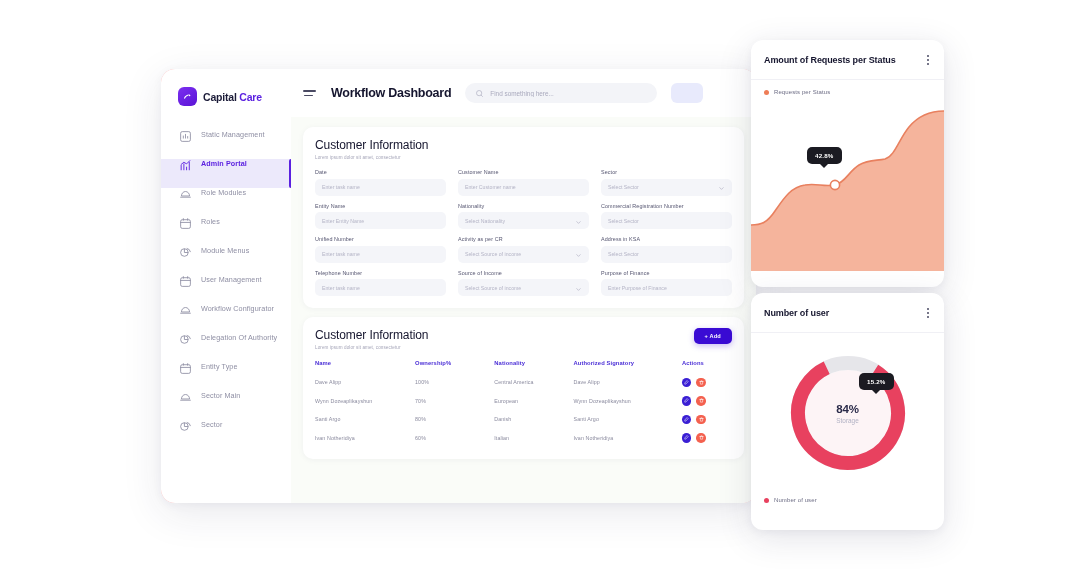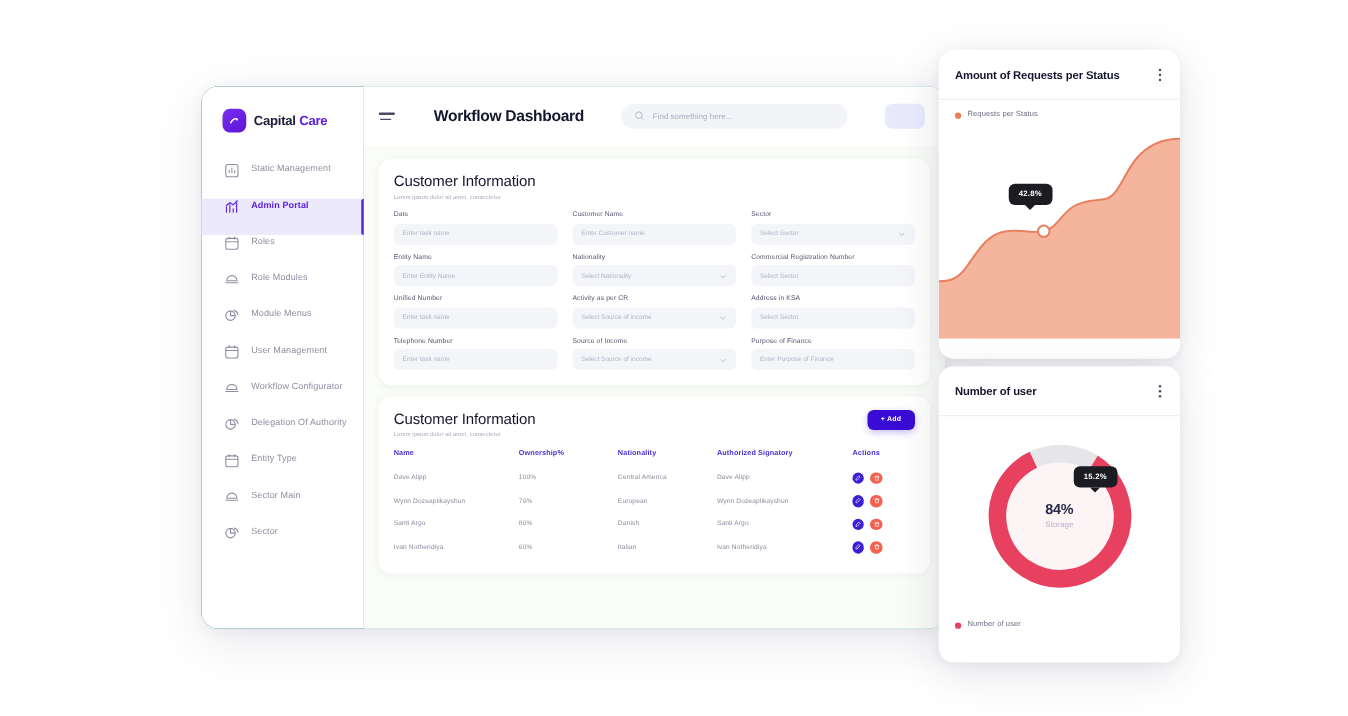--- a/index.html
+++ b/index.html
@@ -8,21 +8,21 @@
     background: #ffffff;
     font-family: "Liberation Sans", sans-serif;
     overflow: hidden;
   }
   #stage { position: relative; width: 1078px; height: 573px; background: #fff; }
 
   
   .app-window {
     position: absolute; left: 161px; top: 69px;
     width: 595px; height: 434px;
-    background: #0f766e;
+    background: #fca5a5;
     border-radius: 14px;
     box-shadow: 0 10px 40px rgba(40,40,80,.10), 0 2px 10px rgba(40,40,80,.05);
     overflow: hidden;
     display: flex;
   }
 
   
   .sidebar {
     width: 130px; min-width: 130px; height: 100%;
     background: #ffffff;
@@ -54,21 +54,21 @@
   .nav-item.active { background: #ece9fb; }
   .nav-item.active .label { color: #5b21e0; font-weight: bold; }
   .nav-item.active::after {
     content: ""; position: absolute; right: 0; top: 0; bottom: 0;
     width: 2.5px; background: #5b21e0; border-radius: 2px 0 0 2px;
   }
 
   
   .main { flex: 1; height: 100%; display: flex; flex-direction: column; background: #fff; min-width:0; }
   .topbar {
-    height: 48px; display: flex; align-items: center; gap: 30px;
+    height: 48px; display: flex; align-items: center; gap: 14px;
     padding: 0 16px 0 12px; background: #fff; flex-shrink: 0;
   }
   .hamburger { width: 14px; height: 12px; display:flex; flex-direction:column; justify-content:center; gap:3px; cursor:pointer;}
   .hamburger i { display:block; height:1.6px; background:#4a4a63; border-radius:1px; }
   .hamburger i:nth-child(1){ width: 13px; }
   .hamburger i:nth-child(2){ width: 9px; margin-left:1px; }
   .page-title { font-size: 12.5px; font-weight: bold; color: #15152e; letter-spacing: -.25px; white-space: nowrap; }
   .search {
     flex: 1; max-width: 192px; height: 20px;
     background: #f3f4f8; border-radius: 10px;
@@ -218,36 +218,36 @@
               <path d="M4 20V12M9 20V9M14 20v-5M19 20V6"></path>
                 <path d="M4 10l5-4 5 3 6-6"></path>
             </svg>
           </span>
           <span class="label">Admin Portal</span>
         </div>
 
 
         <div class="nav-item">
           <span class="ico">
+            <svg width="13" height="13" viewBox="0 0 24 24" fill="none" stroke="#8e8ea3" stroke-width="1.6" stroke-linecap="round">
+              <path d="M3 17h18"></path>
+                <path d="M4.5 14a7.5 7.5 0 0115 0z"></path>
+            </svg>
+          </span>
+          <span class="label">Role Modules</span>
+        </div>
+
+        <div class="nav-item">
+          <span class="ico">
             <svg width="13" height="13" viewBox="0 0 24 24" fill="none" stroke="#8e8ea3" stroke-width="1.6">
               <rect x="3" y="5" width="18" height="16" rx="3"></rect>
                 <path d="M3 10h18M8 3v3M16 3v3" stroke-linecap="round"></path>
             </svg>
           </span>
           <span class="label">Roles</span>
-        </div>
-
-        <div class="nav-item">
-          <span class="ico">
-            <svg width="13" height="13" viewBox="0 0 24 24" fill="none" stroke="#8e8ea3" stroke-width="1.6" stroke-linecap="round">
-              <path d="M3 17h18"></path>
-                <path d="M4.5 14a7.5 7.5 0 0115 0z"></path>
-            </svg>
-          </span>
-          <span class="label">Role Modules</span>
         </div>
 
         <div class="nav-item">
           <span class="ico">
             <svg width="13" height="13" viewBox="0 0 24 24" fill="none" stroke="#8e8ea3" stroke-width="1.6">
               <circle cx="10" cy="12" r="7"></circle>
                 <path d="M10 5v7h7"></path>
                 <path d="M15 4.5a7.5 7.5 0 016 6" stroke-linecap="round"></path>
             </svg>
           </span>

